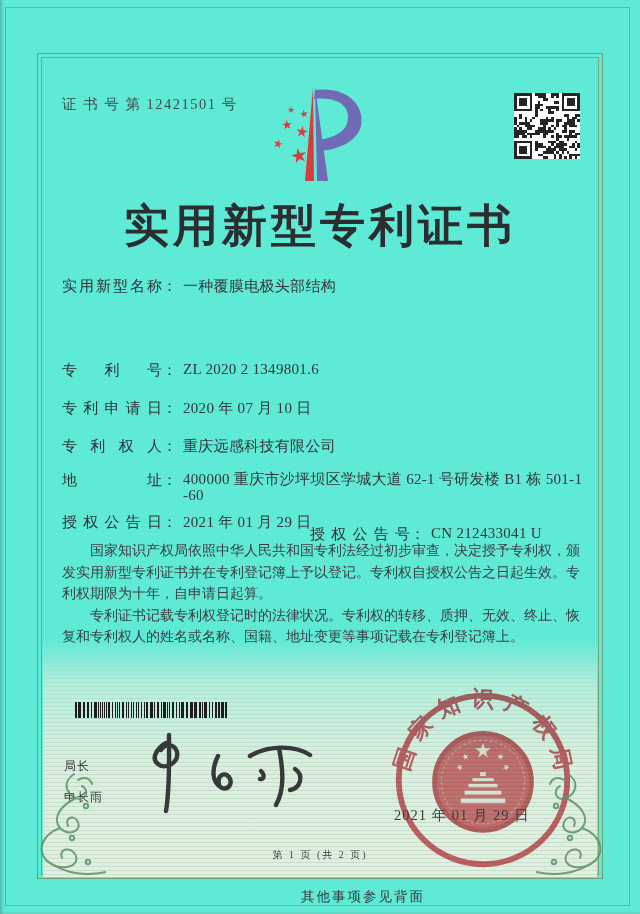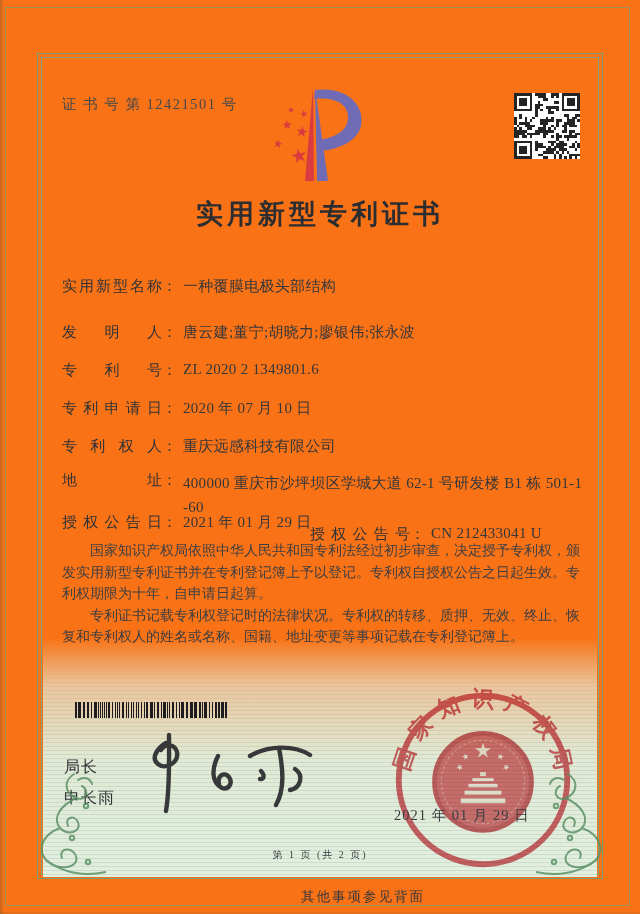--- a/index.html
+++ b/index.html
@@ -1,19 +1,19 @@
 <!DOCTYPE html>
 <html><head>
 <meta charset="utf-8">
 <style>
   * { margin:0; padding:0; box-sizing:border-box; }
   html,body { background:#e9e9e7; }
   .page {
     position:relative; width:640px; height:914px; margin:0 auto;
-    background:#f97316; overflow:hidden;
+    background:#5eead4; overflow:hidden;
     font-family:"Liberation Serif","DejaVu Serif",serif;
     color:#33363b;
   }
   .edge-shadow-left { position:absolute; left:0; top:0; width:4px; height:100%;
     background:linear-gradient(90deg, rgba(60,70,60,.28), rgba(60,70,60,0)); }
   .edge-shadow-bottom { position:absolute; left:0; bottom:0; width:100%; height:3px;
     background:linear-gradient(0deg, rgba(60,70,60,.15), rgba(60,70,60,0)); }
   .outer-line { position:absolute; left:5px; top:7px; right:10px; bottom:8px;
     border:1px solid rgba(111,158,116,.7); }
   .border-outer { position:absolute; left:37px; top:53px; width:566px; height:826px;
@@ -26,41 +26,41 @@
   .green-band .lines { position:absolute; inset:0;
     background:repeating-linear-gradient(180deg, rgba(120,168,127,.22) 0 1px, rgba(120,168,127,0) 1px 4px);
     -webkit-mask-image:linear-gradient(180deg, transparent 0%, #000 35%);
     mask-image:linear-gradient(180deg, transparent 0%, #000 35%); }
 
   .cert-no { position:absolute; left:62px; top:95px; font-size:14.5px;
     letter-spacing:1.5px; color:#44484d; }
   .logo { position:absolute; left:253px; top:84px; }
   .qr { position:absolute; left:514px; top:93px; }
   .title { position:absolute; left:0; width:100%; top:196px; text-align:center;
-    font-size:27px; font-weight:700; letter-spacing:4px; color:#2c2d30; }
+    font-size:45px; font-weight:700; letter-spacing:4px; color:#2c2d30; }
 
   .row { position:absolute; left:62px; font-size:15px; color:#33363b; }
   .row .lbl { display:inline-block; width:100px; text-align:justify;
     text-align-last:justify; vertical-align:top; color:#2f3237; }
   .row .colon { display:inline-block; vertical-align:top; margin-right:6px; color:#2f3237; }
   .row .val { display:inline-block; vertical-align:top; letter-spacing:.3px; }
-  .row .val.pre { white-space:pre-line; width:402px; line-height:24px; }
+  .row .val.pre { white-space:pre-line; width:402px; line-height:16px; }
   .pair2 { position:absolute; left:248px; top:12px; white-space:nowrap; }
   .pair2 .lbl { width:100px; }
 
   .r-name { top:277px; } .r-inv { top:323px; } .r-pno { top:361px; }
   .r-fdate { top:399px; } .r-owner { top:437px; } .r-addr { top:471px; }
   .r-grant { top:513px; width:530px; }
 
   .legal { position:absolute; left:62px; top:541px; width:518px;
     font-size:14px; line-height:21.5px; color:#3c3e43; text-align:justify;font-family:Liberation Mono, monospace; }
   .legal p { text-indent:2em; margin:0; }
 
   .barcode { position:absolute; left:75px; top:702px; }
-  .director { position:absolute; left:64px; top:751px; font-size:16px;
+  .director { position:absolute; left:64px; top:751px; font-size:12px;
     line-height:31px; color:#2f3136; letter-spacing:1px;font-family:Liberation Serif, serif; }
   .signature { position:absolute; left:138px; top:731px; }
 
   .seal { position:absolute; left:391px; top:687px; mix-blend-mode:multiply; }
   .seal-date { position:absolute; left:394px; top:806px; font-size:14.5px;
     letter-spacing:1px; color:#3a3c41; }
 
   .page-info { position:absolute; left:0; width:100%; top:848px; text-align:center;
     font-size:10px; color:#3e4045; letter-spacing:2px; }
   .footer-note { position:absolute; left:0; width:100%; top:888px; text-align:center;
@@ -324,23 +324,20 @@
         <rect x="2" y="20" width="3" height="3"></rect>
       </g>
   </svg>
 
   <div class="title">实用新型专利证书</div>
 
   <div class="row r-name">
     <span class="lbl">实用新型名称</span><span class="colon">：</span><span class="val">一种覆膜电极头部结构</span>
   </div>
 
-  <div class="row r-inv">
-    <span class="lbl">发明人</span><span class="colon">：</span><span class="val">唐云建;董宁;胡晓力;廖银伟;张永波</span>
-  </div>
 
   <div class="row r-pno">
     <span class="lbl">专利号</span><span class="colon">：</span><span class="val">ZL 2020 2 1349801.6</span>
   </div>
 
   <div class="row r-fdate">
     <span class="lbl">专利申请日</span><span class="colon">：</span><span class="val">2020 年 07 月 10 日</span>
   </div>
 
   <div class="row r-owner">

